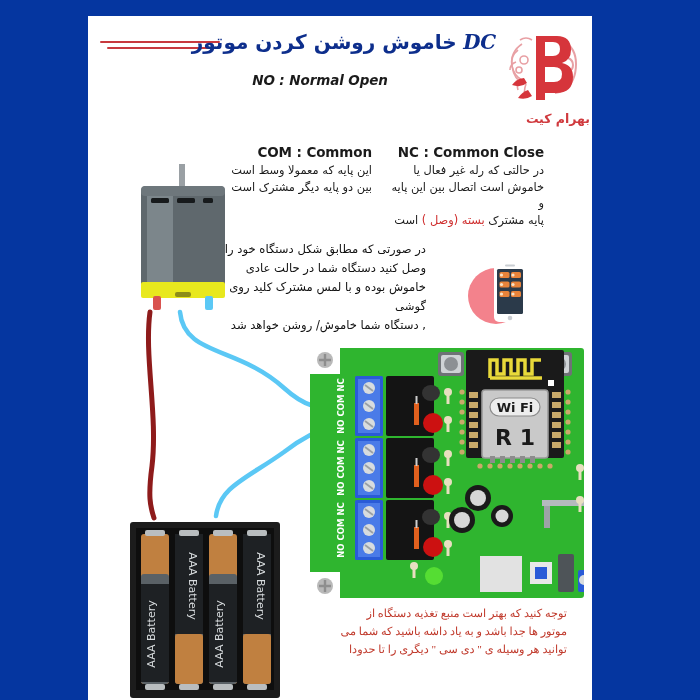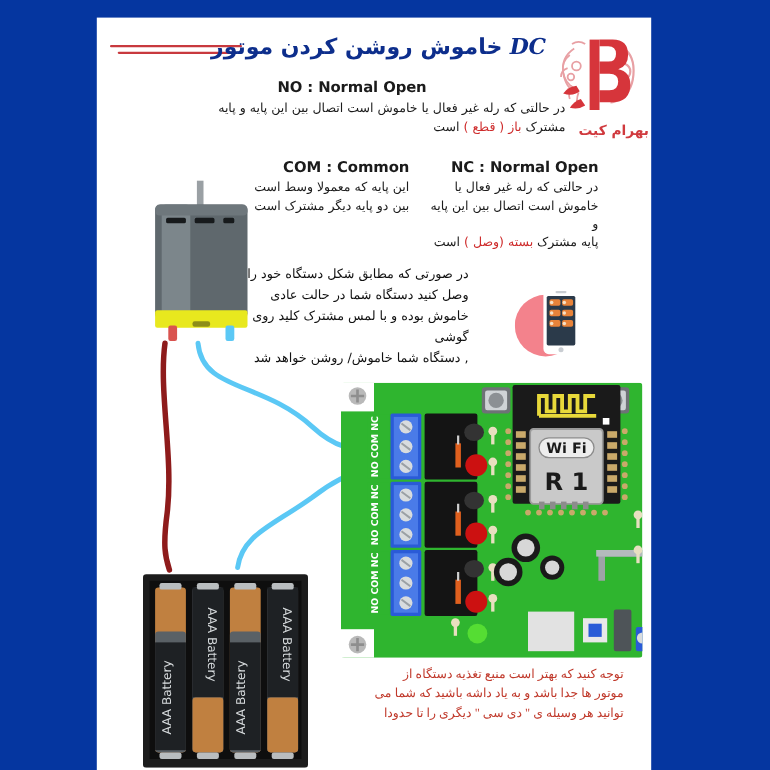--- a/index.html
+++ b/index.html
@@ -92,21 +92,21 @@
     line-height: 16.5px;
     color: #1b1b1b;
   }
   .hl-red { color: #CE2B2B; }
 
   #no-block {
     position: absolute;
     left: 38px; top: 56px;
     width: 388px;
   }
-  #no-block .blk-head { text-align: center; }
+  #no-block .blk-head { text-align: center; font-style: italic; }
 
   #com-block {
     position: absolute;
     left: 122px; top: 128px;
     width: 162px;
   }
   #nc-block {
     position: absolute;
     left: 296px; top: 128px;
     width: 160px;
@@ -212,38 +212,32 @@
             <path d="M30 70 q-6 2 -10 8 q8 2 14 -2 z"></path>
             <path d="M26 58 q-8 1 -12 7 q9 3 15 -2 z"></path>
           </g>
         </svg>
         <div class="logo-text">بهرام کیت</div>
       </div>
     </div>
 
     <div id="no-block">
       <div class="blk-head">NO : Normal Open</div>
-      <div class="blk-body">
-        <div>در حالتی که رله غیر فعال یا خاموش است  اتصال بین این پایه و پایه</div>
-        <div>
-          <span>مشترک </span><span class="hl-red">باز ( قطع )</span><span> است</span>
-        </div>
-      </div>
     </div>
 
     <div id="com-block">
       <div class="blk-head">COM : Common</div>
       <div class="blk-body">
         <div>این پایه که معمولا وسط است</div>
         <div>بین دو پایه دیگر مشترک است</div>
       </div>
     </div>
 
     <div id="nc-block">
-      <div class="blk-head">NC : Normal Open</div>
+      <div class="blk-head">NC : Common Close</div>
       <div class="blk-body">
         <div>در حالتی که رله غیر فعال یا</div>
         <div>خاموش است  اتصال بین این پایه و</div>
         <div>
           <span>پایه مشترک </span><span class="hl-red">بسته  (وصل )</span><span> است</span>
         </div>
       </div>
     </div>
 
     <div id="howto-block">

